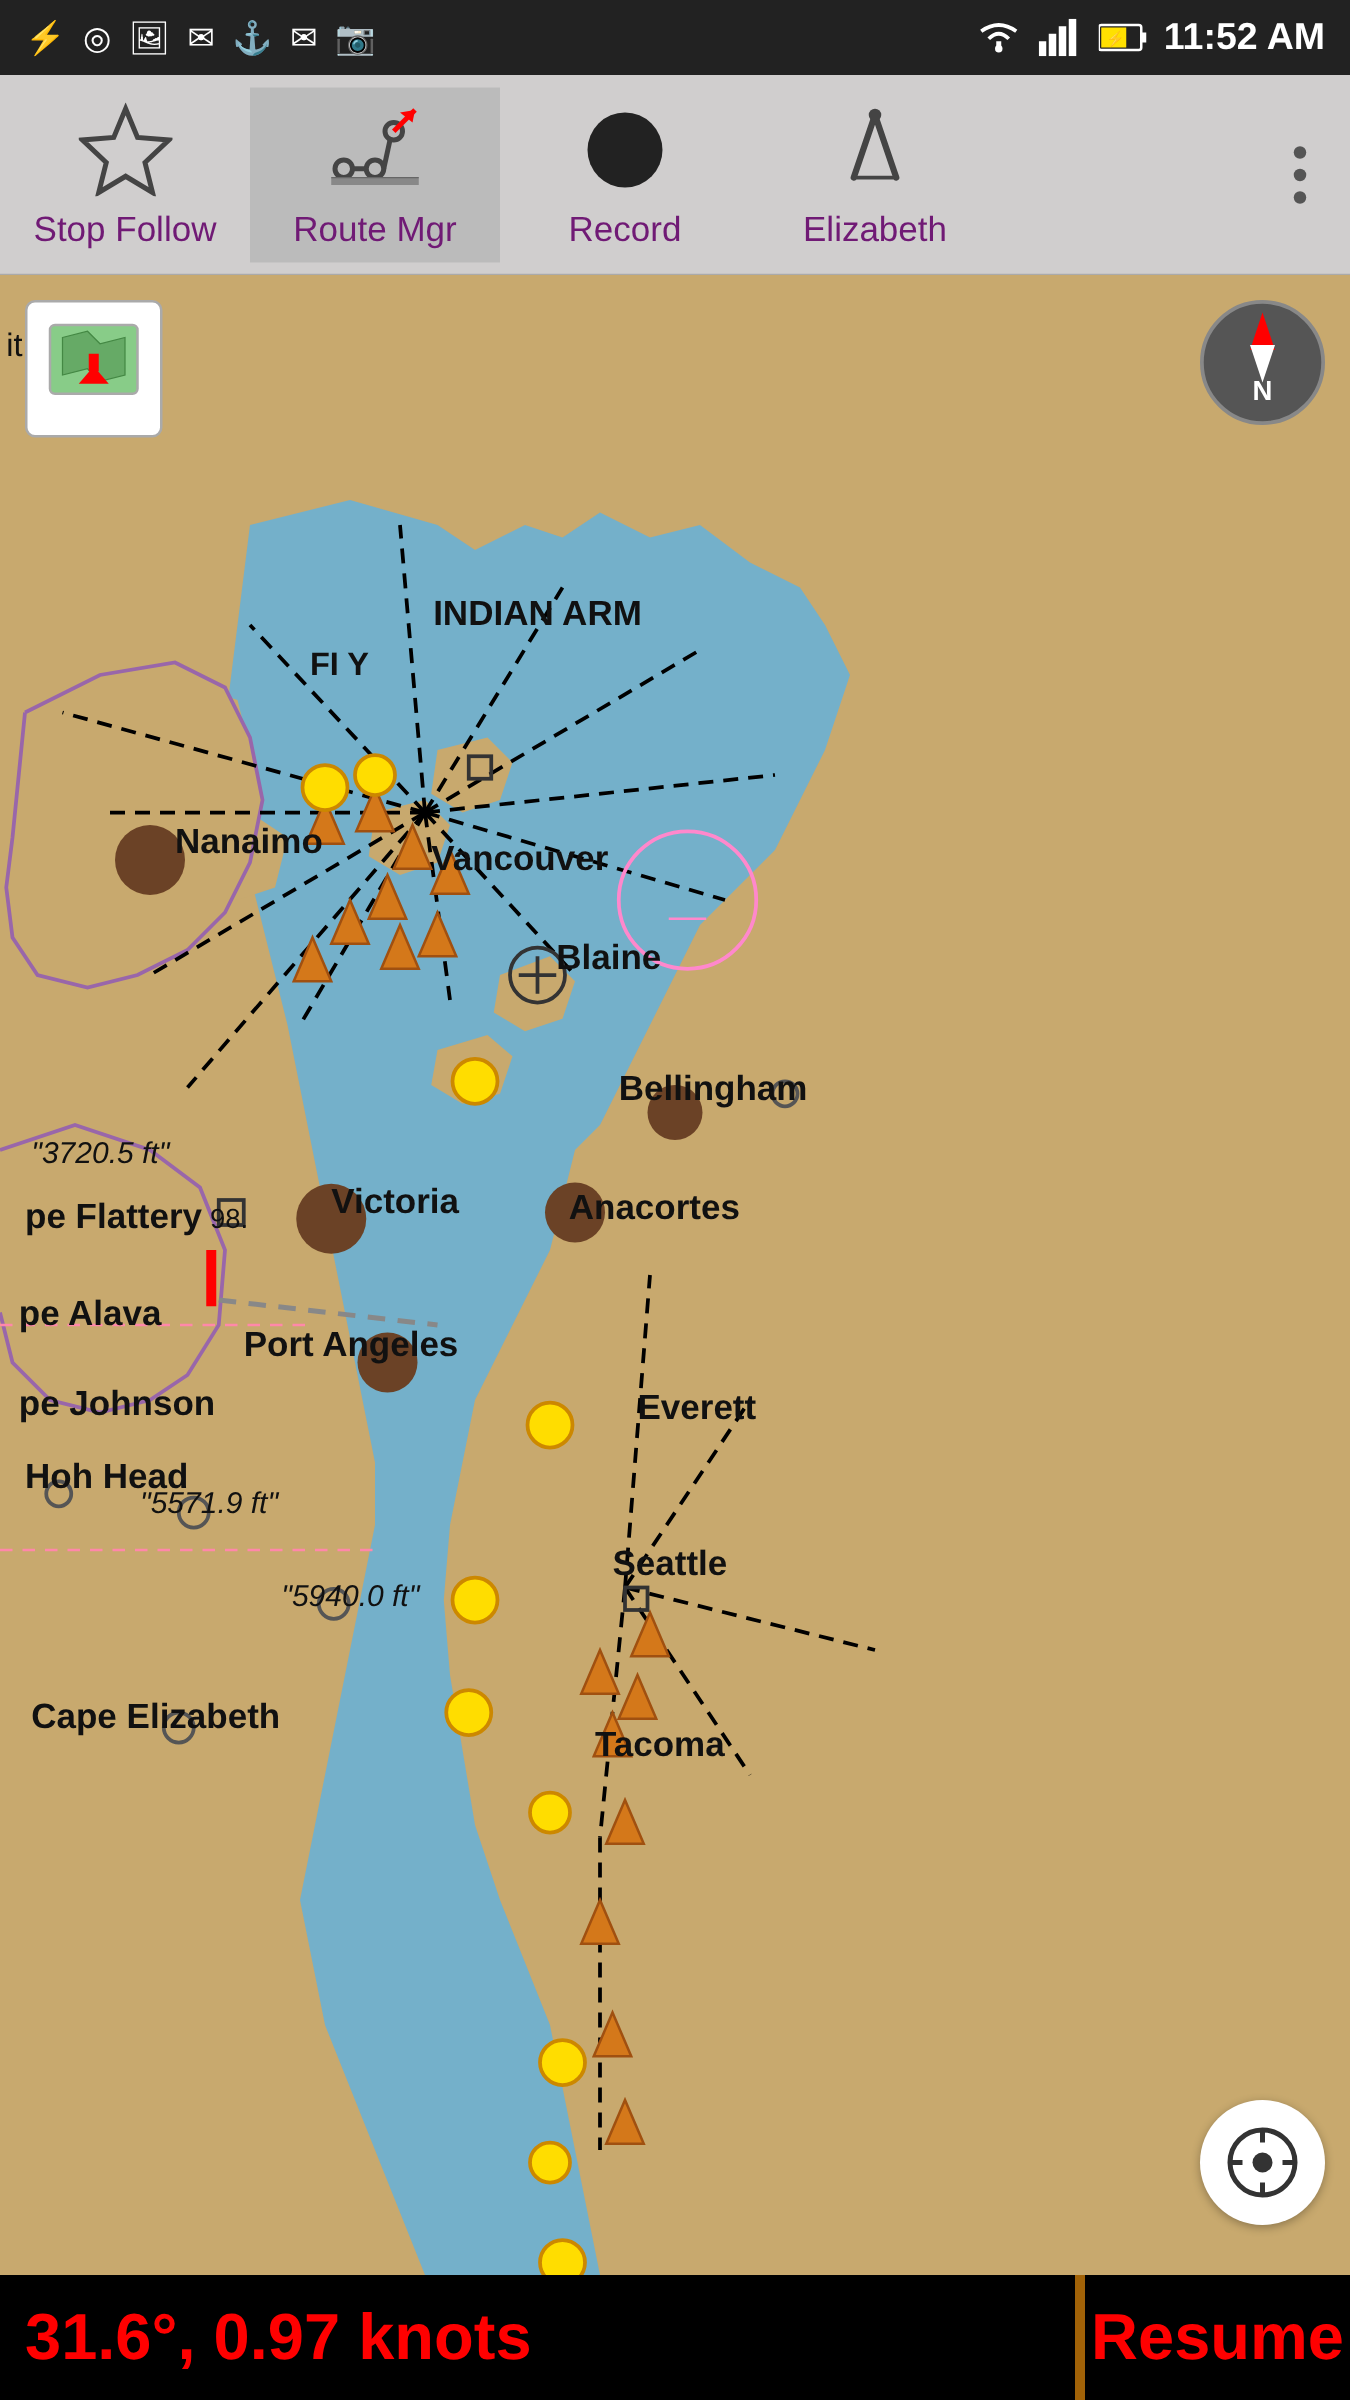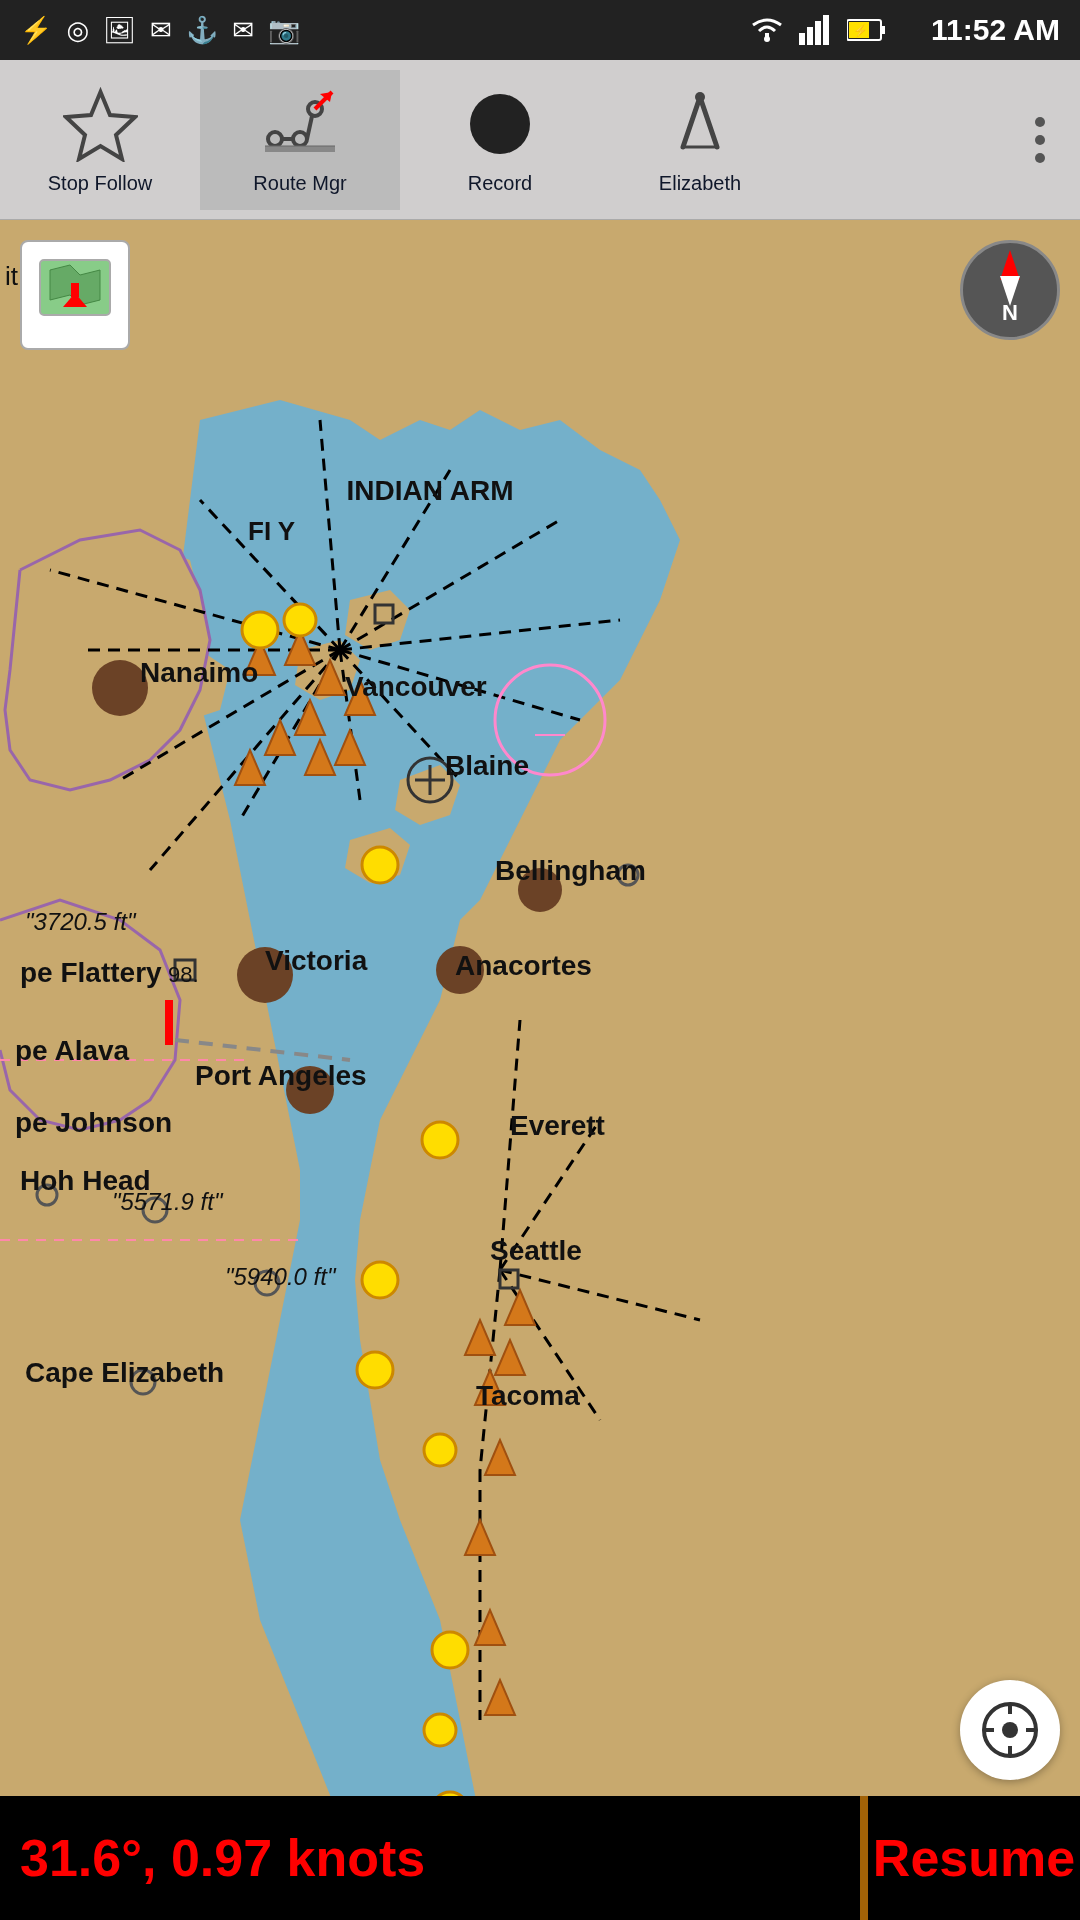--- a/index.html
+++ b/index.html
@@ -37,21 +37,20 @@
     .status-right {
       display: flex;
       align-items: center;
       gap: 12px;
       color: white;
     }
     .status-time {
       font-size: 30px;
       font-weight: bold;
       color: white;
-      margin-left: 32px;
     }
 
     
     #toolbar {
       position: absolute;
       top: 60px; left: 0; right: 0;
       height: 160px;
       background: #d0cece;
       display: flex;
       align-items: center;
@@ -69,22 +68,22 @@
       gap: 8px;
     }
     .toolbar-btn .icon-wrap {
       width: 80px;
       height: 80px;
       display: flex;
       align-items: center;
       justify-content: center;
     }
     .toolbar-btn .btn-label {
-      font-size: 20px;
-      color: #0f172a;
+      font-size: 28px;
+      color: #701a75;
       font-weight: normal;
     }
     .toolbar-separator {
       flex: 1;
     }
     .toolbar-more {
       display: flex;
       flex-direction: column;
       align-items: center;
       justify-content: center;
@@ -201,21 +200,21 @@
       cursor: pointer;
       z-index: 50;
       box-shadow: 0 2px 8px rgba(0,0,0,0.3);
     }
 
     
     #bottom-bar {
       position: absolute;
       bottom: 0;
       left: 0; right: 0;
-      height: 124px;
+      height: 100px;
       display: flex;
       z-index: 100;
       border-radius: 31px;
     }
     #speed-display {
       flex: 1;
       background: black;
       display: flex;
       align-items: center;
       padding: 0 20px;

